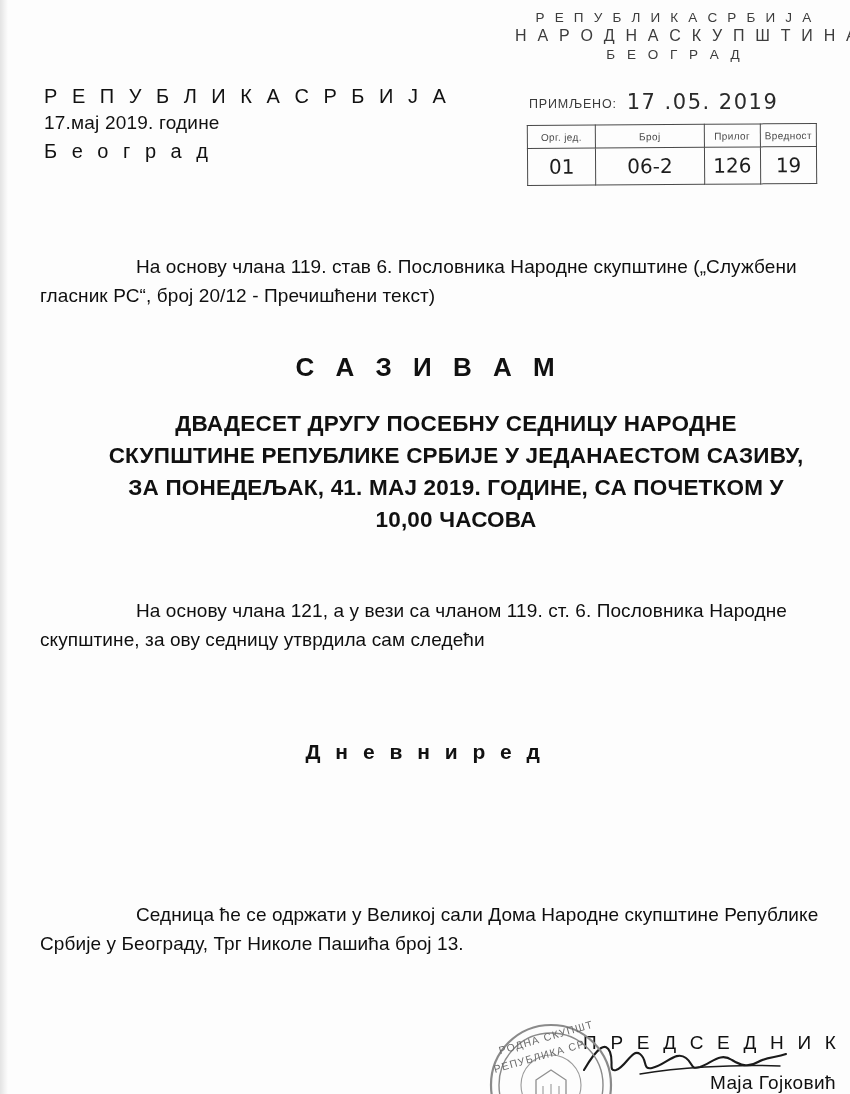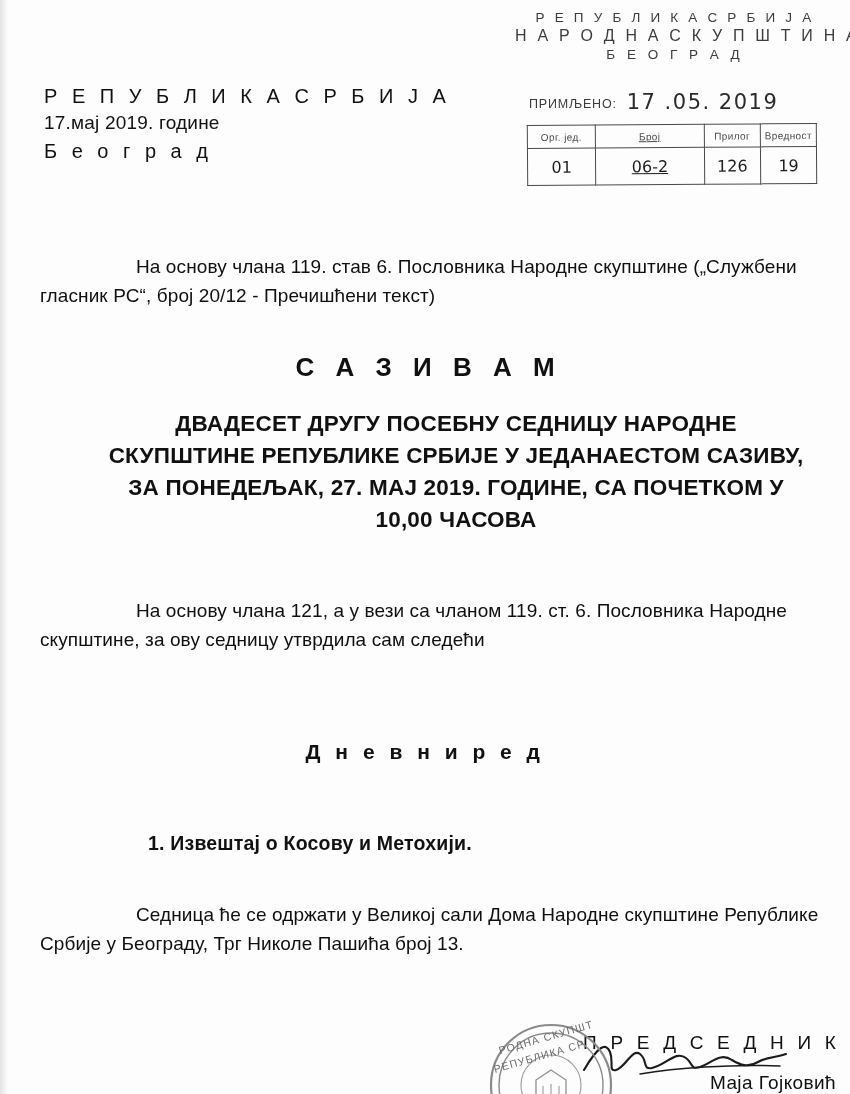--- a/index.html
+++ b/index.html
@@ -112,26 +112,26 @@
     height: 20px;
     text-align: center;
     vertical-align: middle;
     font-size: 10px;
     letter-spacing: 0.4px;
     color: #4a4a4a;
   }
   .stamp-table tr.vals td {
     height: 34px;
     font-family: "DejaVu Sans", sans-serif;
-    font-size: 16px;
+    font-size: 20px;
     color: #1d1d1d;
     letter-spacing: 0px;
   }
   .c1 { width: 72px; }
-  .c2 { width: 118px; text-decoration: underline; }
+  .c2 { width: 118px; }
   .c3 { width: 56px; border-radius: 9px; }
   .c4 { width: 54px; }
 
   
   .para {
     position: absolute;
     font-size: 19px;
     line-height: 1.55;
     letter-spacing: 0.1px;
     color: #0f0f0f;
@@ -284,27 +284,26 @@
         <td class="c4">19</td>
       </tr>
     </tbody>
       </table>
   </div>
 
   <div class="para" id="p-osnov"><span class="indent"></span><span>На основу члана 119. став 6. Пословника Народне скупштине („Службени гласник РС“, број 20/12 - Пречишћени текст)</span></div>
 
   <div class="title-saz">С А З И В А М</div>
 
-  <div class="title-main">ДВАДЕСЕТ ДРУГУ ПОСЕБНУ СЕДНИЦУ НАРОДНЕ СКУПШТИНЕ РЕПУБЛИКЕ СРБИЈЕ У ЈЕДАНАЕСТОМ САЗИВУ, ЗА ПОНЕДЕЉАК, 27. МАЈ 2019. ГОДИНЕ, СА ПОЧЕТКОМ У 10,00 ЧАСОВА</div>
+  <div class="title-main">ДВАДЕСЕТ ДРУГУ ПОСЕБНУ СЕДНИЦУ НАРОДНЕ СКУПШТИНЕ РЕПУБЛИКЕ СРБИЈЕ У ЈЕДАНАЕСТОМ САЗИВУ, ЗА ПОНЕДЕЉАК, 41. МАЈ 2019. ГОДИНЕ, СА ПОЧЕТКОМ У 10,00 ЧАСОВА</div>
 
   <div class="para" id="p-osnov2"><span class="indent"></span><span>На основу члана 121, а у вези са чланом 119. ст. 6. Пословника Народне скупштине, за ову седницу утврдила сам следећи</span></div>
 
   <div class="title-dnevni">Д н е в н и   р е д</div>
 
-  <div class="agenda-item">1. Извештај о Косову и Метохији.</div>
 
   <div class="para" id="p-sednica"><span class="indent"></span><span>Седница ће се одржати у Великој сали Дома Народне скупштине Републике Србије у Београду, Трг Николе Пашића број 13.</span></div>
 
   <div class="sig-title">П Р Е Д С Е Д Н И К</div>
 
   <svg class="sig-scribble" viewBox="0 0 210 38" xmlns="http://www.w3.org/2000/svg">
     <path d="M4 30 C 18 6, 26 2, 30 12 C 34 22, 28 32, 36 30 C 46 27, 52 8, 60 14 C 68 20, 62 30, 72 28 C 86 25, 96 10, 106 18 C 114 24, 110 30, 120 27 C 132 23, 140 12, 152 20 C 160 25, 168 28, 178 22 C 188 16, 196 18, 206 14" fill="none" stroke="#1a1a1a" stroke-width="2.1" stroke-linecap="round"></path>
     <path d="M60 34 C 96 28, 150 24, 200 26" fill="none" stroke="#1a1a1a" stroke-width="1.4" stroke-linecap="round"></path>
   </svg>
 

